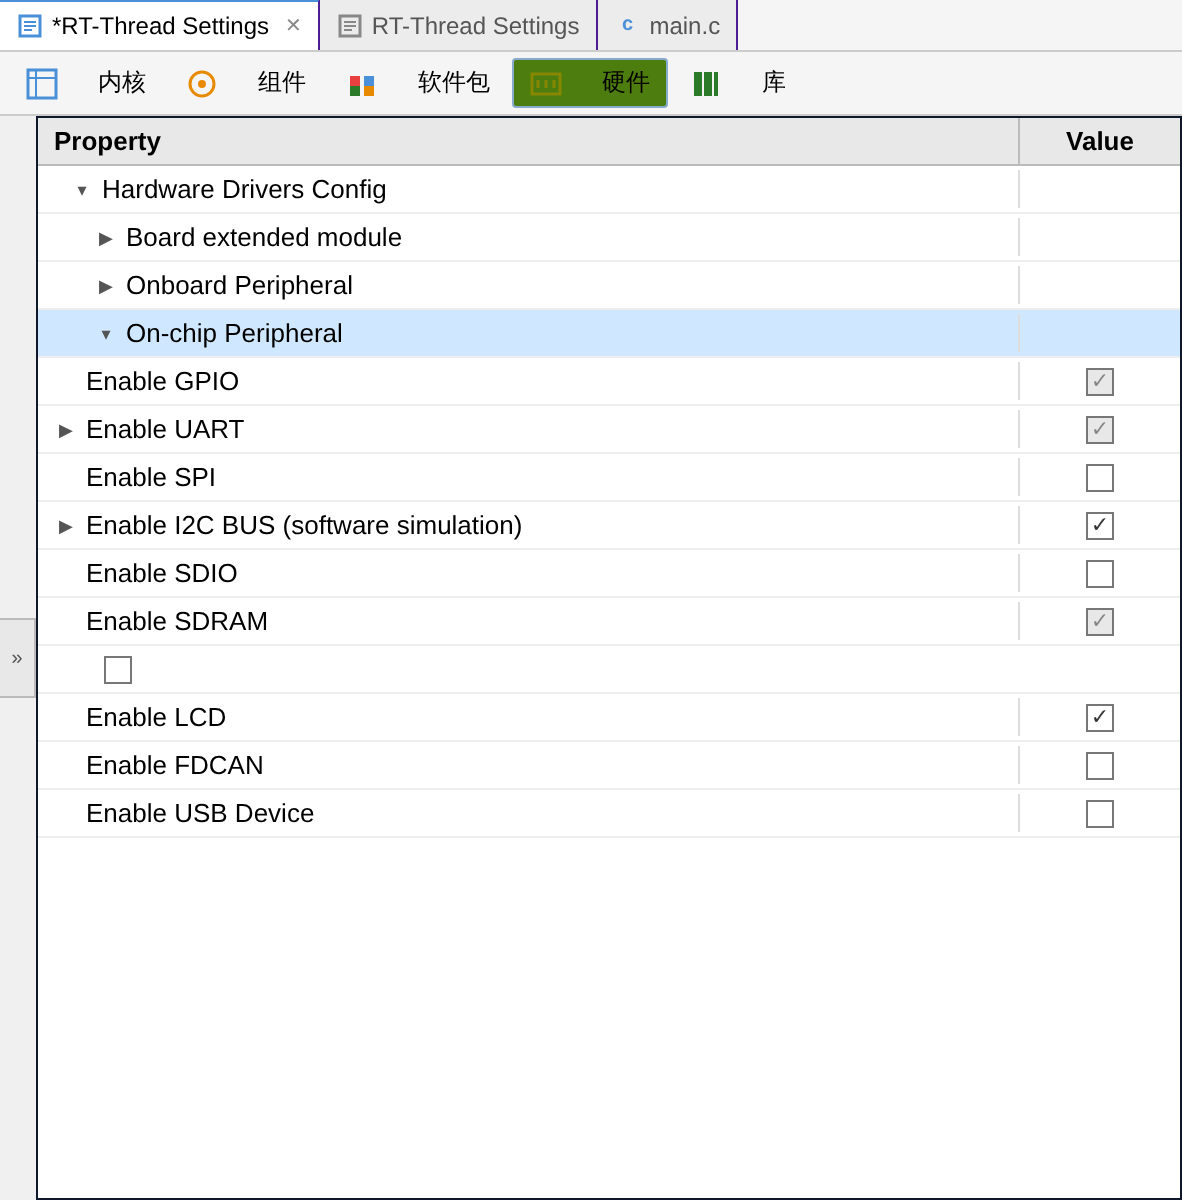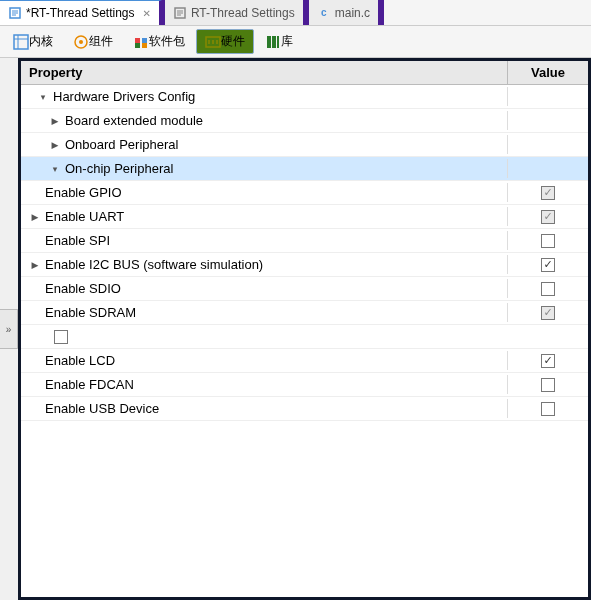--- a/index.html
+++ b/index.html
@@ -17,21 +17,21 @@
       display: flex;
       background: #f5f5f5;
       border-bottom: 1px solid #ccc;
       height: 26px;
       align-items: stretch;
     }
     .tab {
       display: flex;
       align-items: center;
       padding: 0 8px;
-      border-right: 6px solid #4c1d95;
+      border-right: 1px solid #4c1d95;
       font-size: 12px;
       cursor: pointer;
       gap: 4px;
       white-space: nowrap;
     }
     .tab.active {
       background: white;
       border-top: 2px solid #4a90d9;
       margin-top: -1px;
     }
@@ -60,21 +60,21 @@
       align-items: center;
       background: #f5f5f5;
       border-bottom: 1px solid #ccc;
       height: 32px;
       padding: 2px 4px;
       gap: 2px;
     }
     .toolbar-btn {
       display: flex;
       align-items: flex-end;
-      gap: 0;
+      gap: 20px;
       padding: 3px 8px;
       border: 1px solid transparent;
       border-radius: 2px;
       cursor: pointer;
       font-size: 12px;
       background: transparent;
       white-space: nowrap;
     }
     .toolbar-btn.active {
       background: #4d7c0f;
@@ -112,21 +112,21 @@
       cursor: pointer;
       font-size: 10px;
       color: #555;
       z-index: 10;
     }
 
     
     .tree-table {
       flex: 1;
       margin-left: 18px;
-      border: 3px solid #0f172a;
+      border: 1px solid #0f172a;
       background: white;
       overflow-y: auto;
     }
 
     .tree-header {
       display: flex;
       background: #e8e8e8;
       border-bottom: 1px solid #bbb;
       font-weight: bold;
       font-size: 13px;

